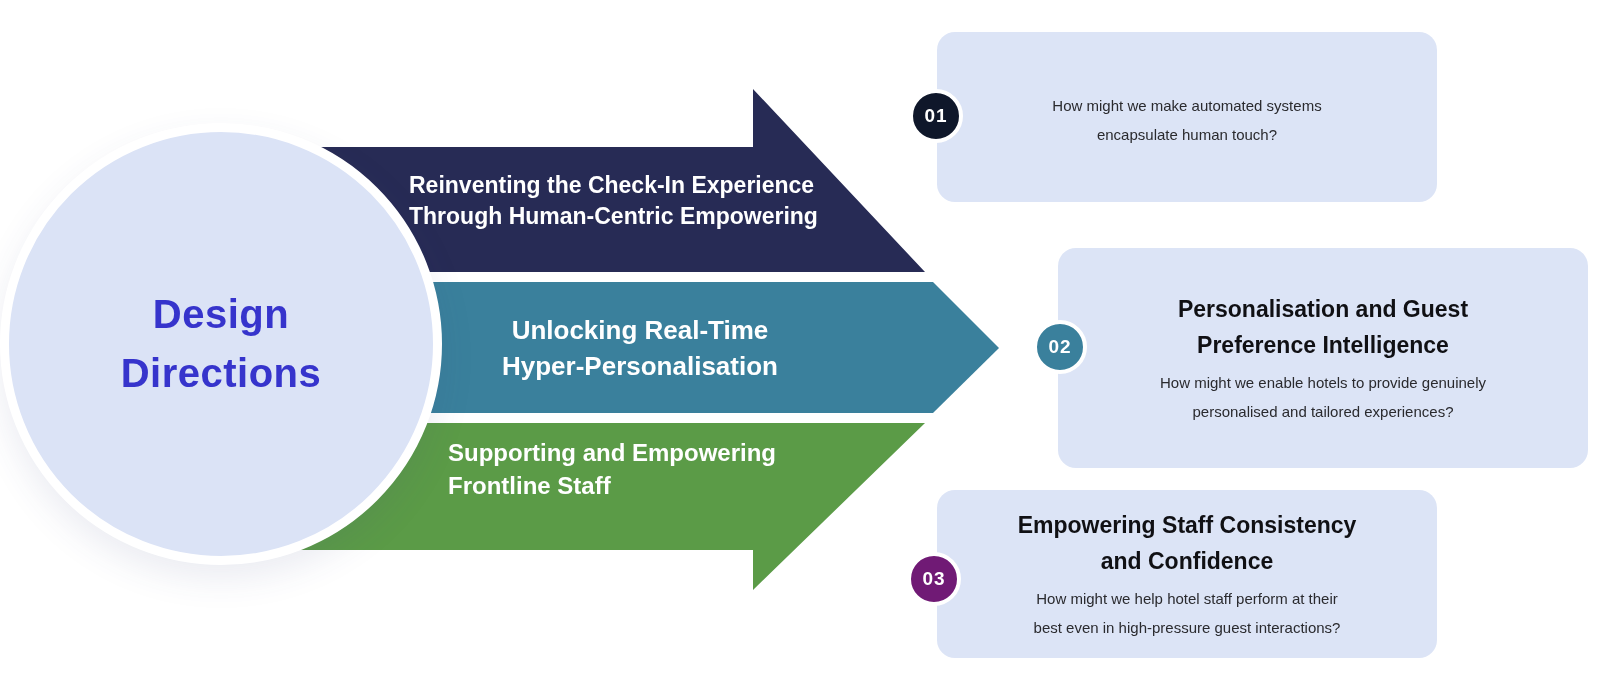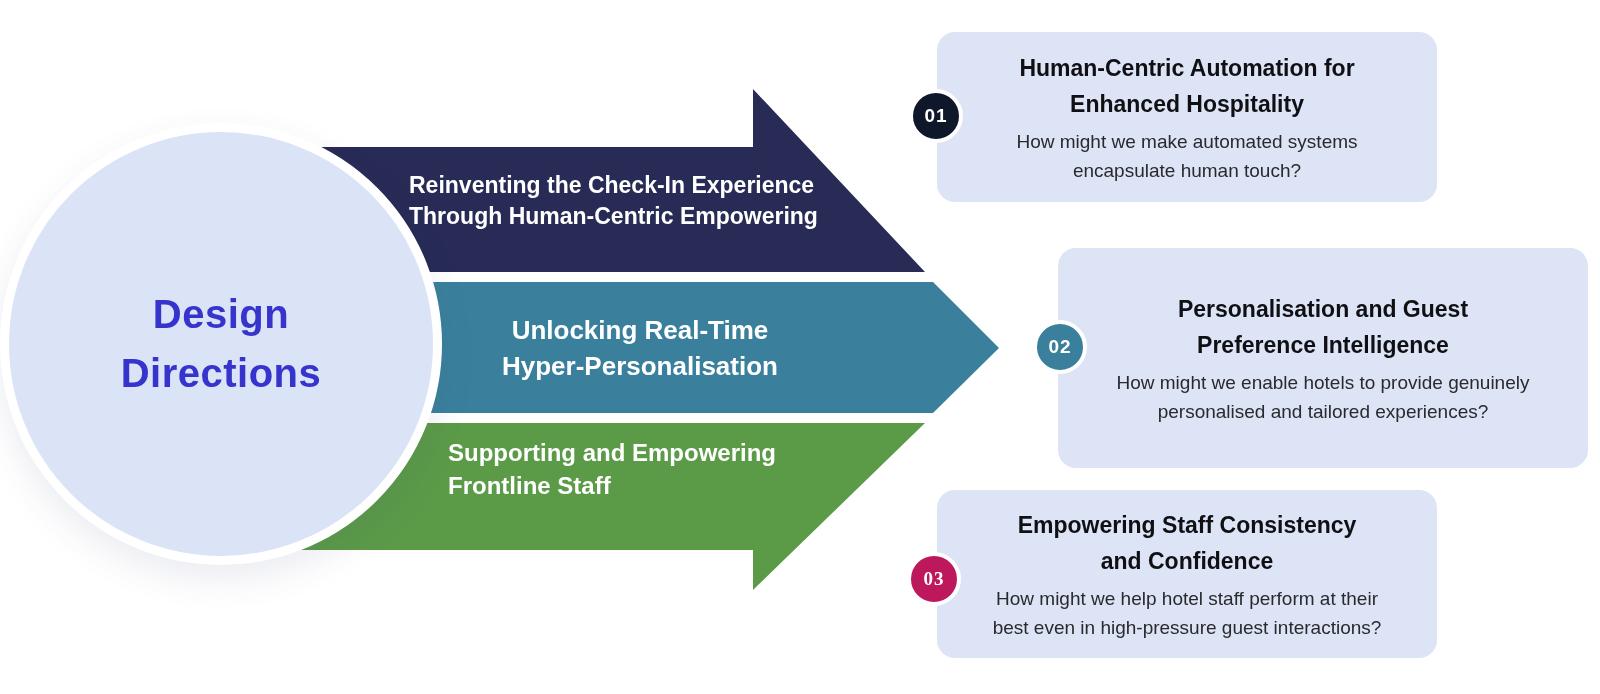--- a/index.html
+++ b/index.html
@@ -29,21 +29,21 @@
 
   .card{
     position:absolute;z-index:4;border-radius:18px;box-sizing:border-box;
     display:flex;flex-direction:column;justify-content:center;
     text-align:center;padding:0 18px;
   }
   #card-1{left:937px;top:32px;width:500px;height:170px;}
   #card-2{left:1058px;top:248px;width:530px;height:220px;}
   #card-3{left:937px;top:490px;width:500px;height:168px;}
   .card-title{font-weight:bold;font-size:23px;line-height:36px;}
-  .card-q{font-size:19px;line-height:29px;margin-top:5px;}
+  .card-q{font-size:15px;line-height:29px;margin-top:5px;}
   .card-title span,.card-q span{display:block;white-space:nowrap;}
 
   .badge{
     position:absolute;z-index:6;width:46px;height:46px;
     border:4px solid #ffffff;border-radius:50%;
     color:#ffffff;font-weight:bold;font-size:19px;letter-spacing:1px;
     display:flex;align-items:center;justify-content:center;
   }
   #badge-1{left:909px;top:89px;}
   #badge-2{left:1033px;top:320px;}
@@ -72,24 +72,20 @@
     <span>Supporting and Empowering</span>
     <span>Frontline Staff</span>
   </div>
 
   <div class="hub" style="background: rgb(219, 227, 246);">
     <div class="hub-line" style="color: rgb(54, 52, 204);">Design</div>
     <div class="hub-line" style="color: rgb(54, 52, 204);">Directions</div>
   </div>
 
   <div class="card" id="card-1" style="background: rgb(220, 228, 246);">
-    <div class="card-title" style="color: rgb(16, 16, 20);">
-      <span>Human-Centric Automation for</span>
-      <span>Enhanced Hospitality</span>
-    </div>
     <div class="card-q" style="color: rgb(42, 42, 46);">
       <span>How might we make automated systems</span>
       <span>encapsulate human touch?</span>
     </div>
   </div>
 
   <div class="card" id="card-2" style="background: rgb(220, 228, 246);">
     <div class="card-title" style="color: rgb(16, 16, 20);">
       <span>Personalisation and Guest</span>
       <span>Preference Intelligence</span>
@@ -106,15 +102,15 @@
       <span>and Confidence</span>
     </div>
     <div class="card-q" style="color: rgb(42, 42, 46);">
       <span>How might we help hotel staff perform at their</span>
       <span>best even in high-pressure guest interactions?</span>
     </div>
   </div>
 
   <div class="badge" id="badge-1" style="background: #0f172a;">01</div>
   <div class="badge" id="badge-2" style="background: rgb(58, 128, 156);">02</div>
-  <div class="badge" id="badge-3" style="background: #be185d; font-family: Liberation Serif, serif;">03</div>
+  <div class="badge" id="badge-3" style="background: #701a75;">03</div>
 
 </div>
 
 </body></html>

